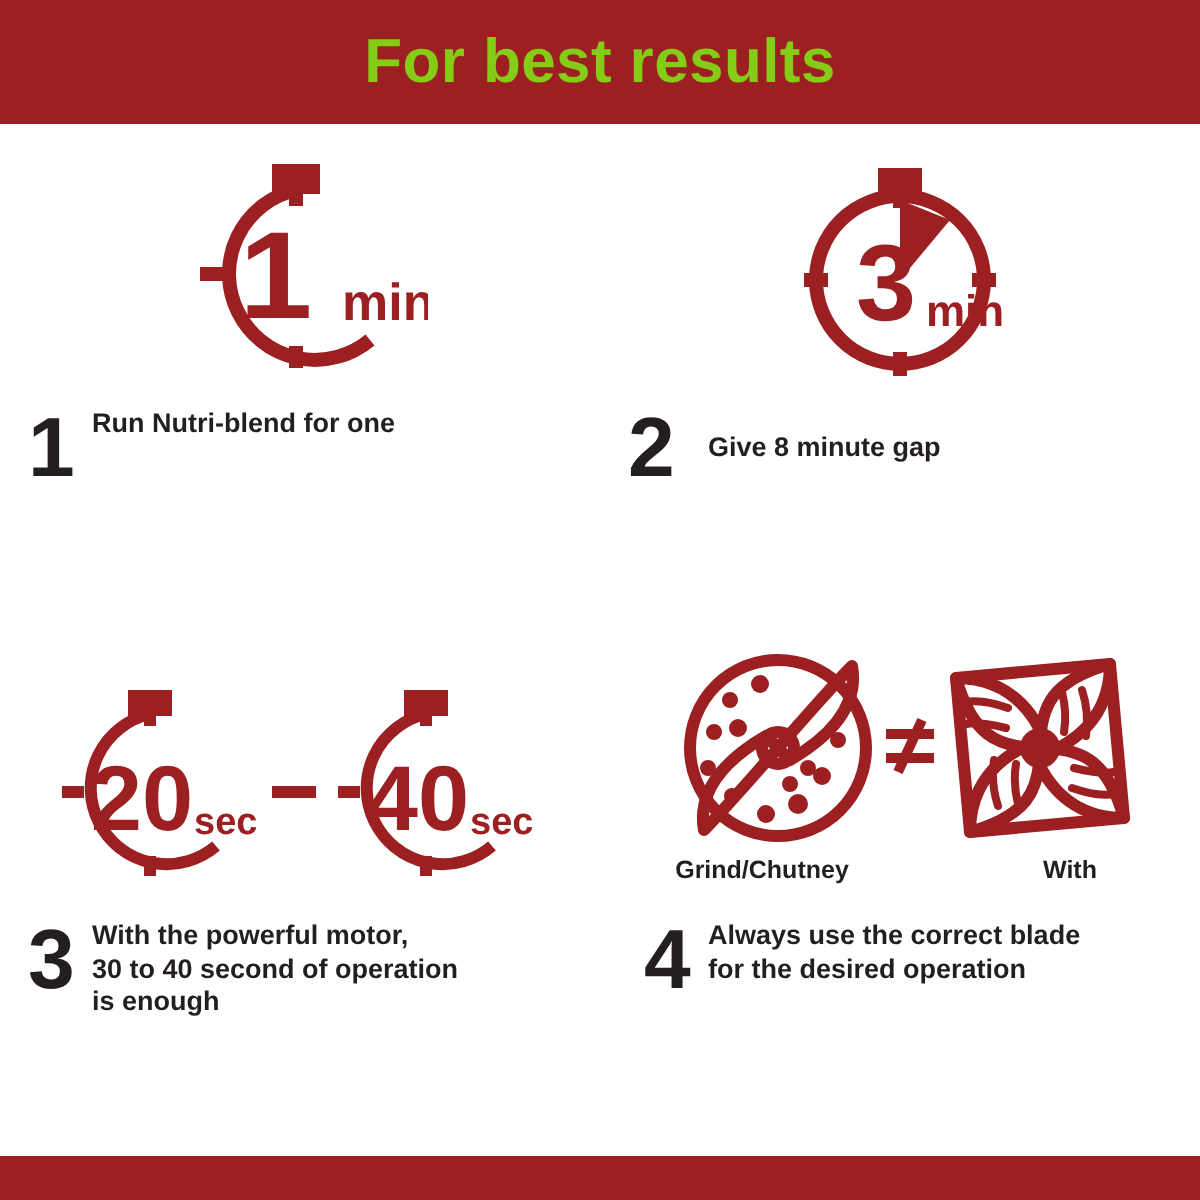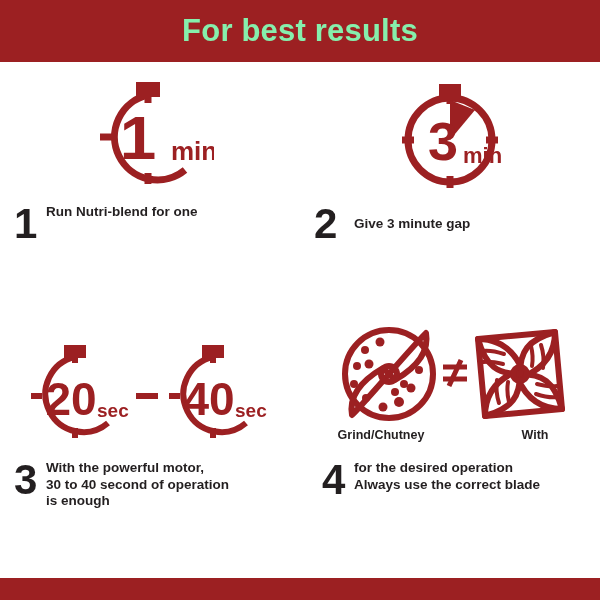--- a/index.html
+++ b/index.html
@@ -21,21 +21,21 @@
     left: 0;
     top: 0;
     width: 600px;
     height: 62px;
     background: #9c2022;
     display: flex;
     align-items: center;
     justify-content: center;
   }
   .header-title {
-    color: #86efac;
+    color: #84cc16;
     font-size: 31px;
     font-weight: bold;
     letter-spacing: 0.2px;
     font-family: "Liberation Sans", sans-serif;
   }
 
   
   .footer-bar {
     position: absolute;
     left: 0;
@@ -192,21 +192,21 @@
 
         <text x="52" y="82" font-family="'Liberation Sans', sans-serif" font-size="54" font-weight="bold" fill="#9c2022" text-anchor="middle">3</text>
         <text x="72" y="85" font-family="'Liberation Sans', sans-serif" font-size="22" font-weight="bold" fill="#9c2022">min</text>
       </svg>
     </div>
     <div class="caption cap-2">
       <div class="num-slot">
         <span class="step-num">2</span>
       </div>
       <div class="step-text" style="text-align:left; padding-top:12px; padding-left:8px;">
-        <span class="ln">Give 3 minute gap</span>
+        <span class="ln">Give 8 minute gap</span>
       </div>
     </div>
   </div>
 
   <div class="cell cell-3">
     <div class="art">
       <svg width="272" height="108" viewBox="0 0 272 108">
 
         <g>
           <g fill="none" stroke="#9c2022" stroke-width="6">
@@ -314,21 +314,21 @@
     <div class="blade-labels">
       <div class="blade-label left">Grind/Chutney</div>
       <div class="blade-label right">With</div>
     </div>
 
     <div class="caption cap-4">
       <div class="num-slot">
         <span class="step-num">4</span>
       </div>
       <div class="step-text">
+        <span class="ln">Always use the correct blade</span>
         <span class="ln">for the desired operation</span>
-        <span class="ln">Always use the correct blade</span>
       </div>
     </div>
   </div>
 
 </div>
 
 <div class="footer-bar"></div>
 
 </body></html>

